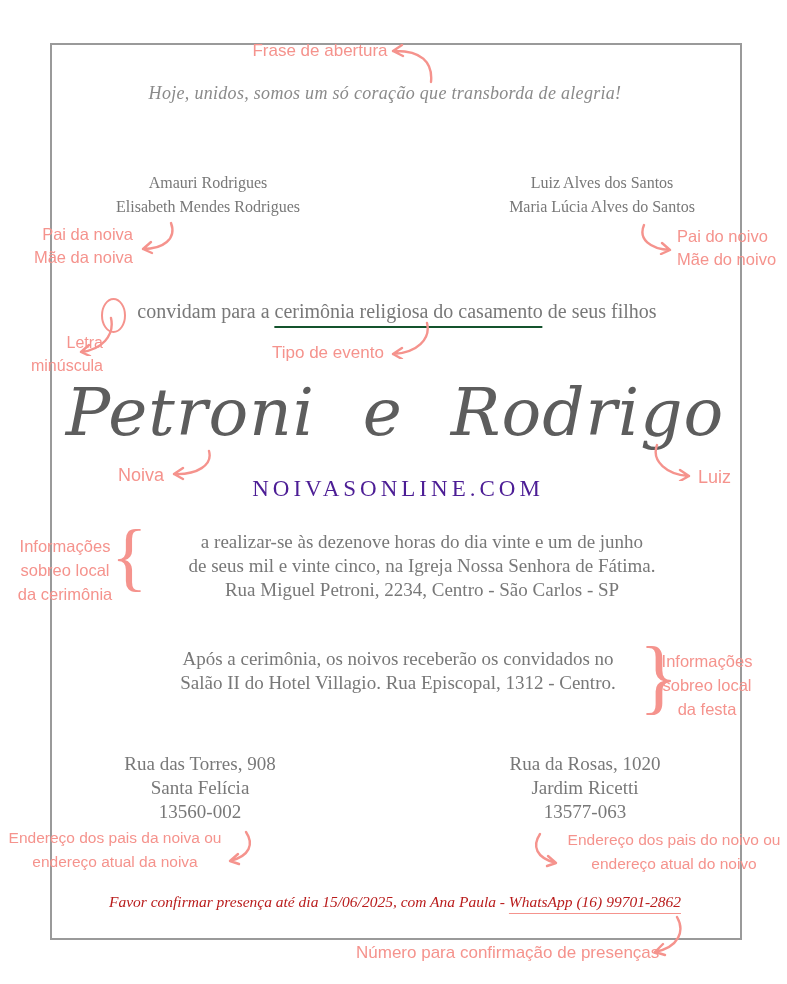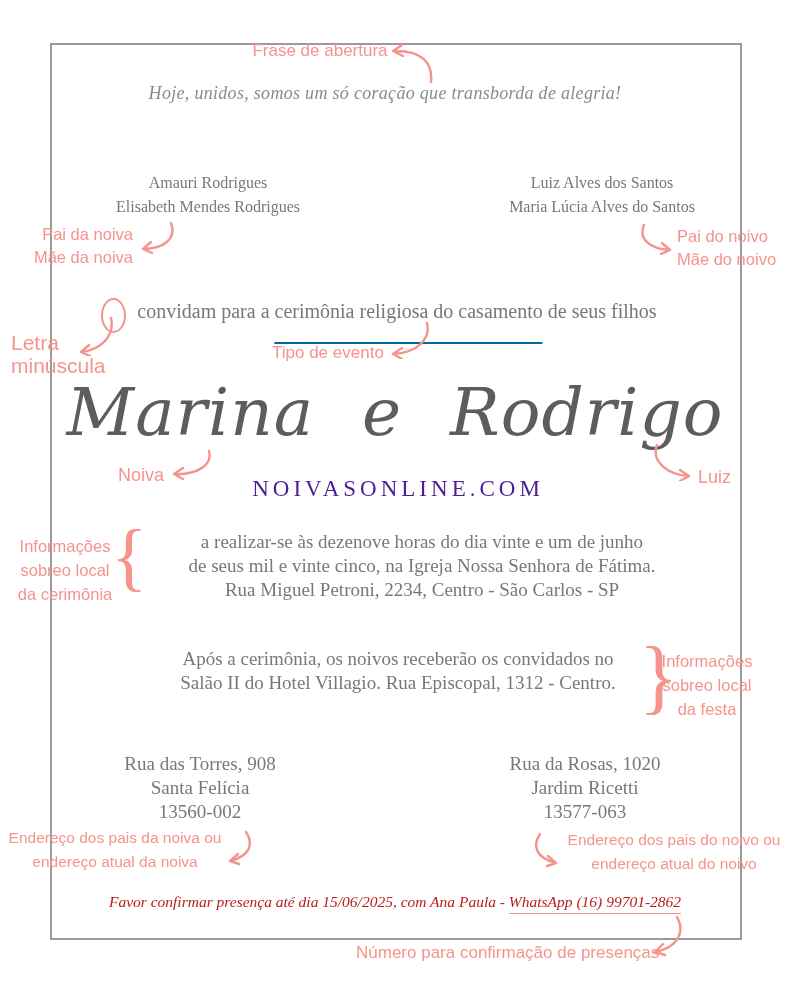--- a/index.html
+++ b/index.html
@@ -20,23 +20,23 @@
   #bride-parents,#groom-parents{top:171px;font-size:16px;line-height:24px;}
   #bride-parents{left:208px;}
   #groom-parents{left:602px;}
 
   #bride-parents-label{left:8px;top:223px;width:125px;text-align:right;font-size:16.5px;line-height:23px;}
   #arrow-bride-parents{left:137px;top:221px;}
   #groom-parents-label{left:677px;top:225px;font-size:16.5px;line-height:23px;}
   #arrow-groom-parents{left:640px;top:223px;}
 
   #invite-line{left:397px;top:300px;font-size:20px;}
-  .u-pink{border-bottom:2px solid #0369a1;padding-bottom:20px;}
+  .u-pink{border-bottom:2px solid #14532d;padding-bottom:4px;}
   #lowercase-circle{left:101px;top:298px;width:21px;height:31px;border:2px solid #f5938d;border-radius:50%;}
-  #lowercase-label{left:11px;top:331px;width:86px;text-align:left;font-size:21px;line-height:23px;}
+  #lowercase-label{left:17px;top:331px;width:86px;text-align:right;font-size:16px;line-height:23px;}
   #arrow-lowercase{left:73px;top:316px;}
   #event-type-label{left:272px;top:343px;font-size:17px;}
   #arrow-event-type{left:387px;top:321px;}
 
   #couple-names{left:395px;top:374px;font-size:66px;font-style:italic;
                 font-family:"DejaVu Serif", serif;color:#5d5d5d;word-spacing:26px;letter-spacing:1px;}
   #bride-name-label{left:118px;top:465px;font-size:18px;}
   #arrow-bride-name{left:169px;top:449px;}
   #groom-name-label{left:698px;top:467px;font-size:18px;}
   #arrow-groom-name{left:651px;top:443px;}
@@ -108,21 +108,21 @@
     <div>minúscula</div>
   </div>
   <svg id="arrow-lowercase" class="abs" width="42" height="40" viewBox="0 0 42 40">
     <path class="arr" d="M38,2 C42,20 28,34 8,36 M8,36 l8,-7 M8,36 l9,4"></path>
   </svg>
   <div id="event-type-label" class="abs annot">Tipo de evento</div>
   <svg id="arrow-event-type" class="abs" width="44" height="38" viewBox="0 0 44 38">
     <path class="arr" d="M40,2 C44,18 30,32 6,33 M6,33 l9,-6 M6,33 l9,5"></path>
   </svg>
 
-  <div id="couple-names" class="abs ctr">Marina e Rodrigo</div>
+  <div id="couple-names" class="abs ctr">Petroni e Rodrigo</div>
   <div id="bride-name-label" class="abs annot">Noiva</div>
   <svg id="arrow-bride-name" class="abs" width="44" height="32" viewBox="0 0 44 32">
     <path class="arr" d="M40,2 C44,16 28,26 5,25 M5,25 l9,-6 M5,25 l9,5"></path>
   </svg>
   <div id="groom-name-label" class="abs annot">Luiz</div>
   <svg id="arrow-groom-name" class="abs" width="44" height="38" viewBox="0 0 44 38">
     <path class="arr" d="M6,2 C0,18 16,32 38,33 M38,33 l-9,-6 M38,33 l-9,5"></path>
   </svg>
   <div id="watermark" class="abs ctr serif">NOIVASONLINE.COM</div>
 

